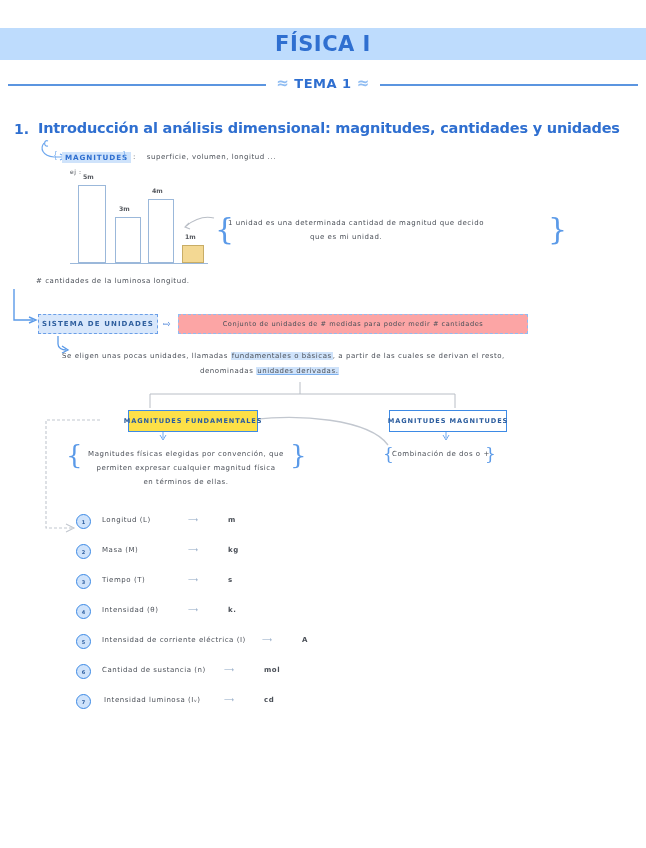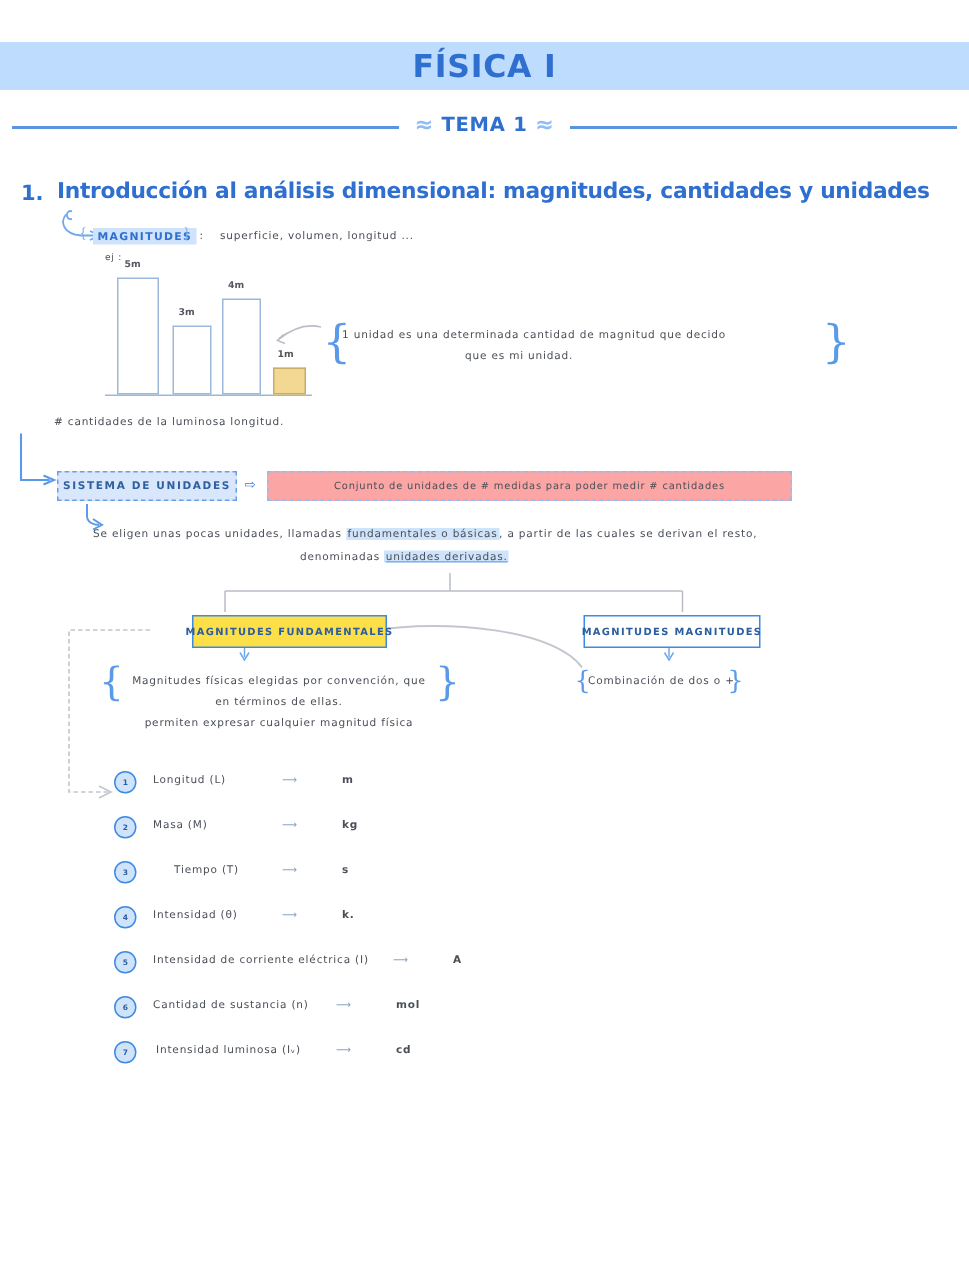--- a/index.html
+++ b/index.html
@@ -252,22 +252,22 @@
   <div class="box-fund">
     <span>MAGNITUDES   FUNDAMENTALES</span>
   </div>
   <div class="box-deriv">
     <span>MAGNITUDES   MAGNITUDES</span>
   </div>
 
   <span class="br-l">{</span>
   <div class="hw fund-desc">
     <div>Magnitudes  físicas  elegidas  por  convención,  que</div>
+    <div>permiten  expresar  cualquier  magnitud  física</div>
     <div>en  términos  de  ellas.</div>
-    <div>permiten  expresar  cualquier  magnitud  física</div>
   </div>
   <span class="br-r">}</span>
 
   <span class="br-l2">{</span>
   <div class="hw deriv-desc">Combinación  de  dos  o  +</div>
   <span class="br-r2">}</span>
 
   <div class="mlist" id="mlist">
       <div class="mrow">
         <div class="mnum">1</div>
@@ -276,21 +276,21 @@
         <div class="munit hw" style="left: 152px;">m</div>
       </div>
       <div class="mrow">
         <div class="mnum">2</div>
         <div class="mname hw" style="left: 26px;">Masa   (M)</div>
         <div class="marrow hw" style="left: 112px; color: rgb(143, 167, 196);">⟶</div>
         <div class="munit hw" style="left: 152px;">kg</div>
       </div>
       <div class="mrow">
         <div class="mnum">3</div>
-        <div class="mname hw" style="left: 40px;">Tiempo   (T)</div>
+        <div class="mname hw" style="left: 26px;">Tiempo   (T)</div>
         <div class="marrow hw" style="left: 112px; color: rgb(143, 167, 196);">⟶</div>
         <div class="munit hw" style="left: 152px;">s</div>
       </div>
       <div class="mrow">
         <div class="mnum">4</div>
         <div class="mname hw" style="left: 26px;">Intensidad  (θ)</div>
         <div class="marrow hw" style="left: 112px; color: rgb(143, 167, 196);">⟶</div>
         <div class="munit hw" style="left: 152px;">k.</div>
       </div>
       <div class="mrow">

